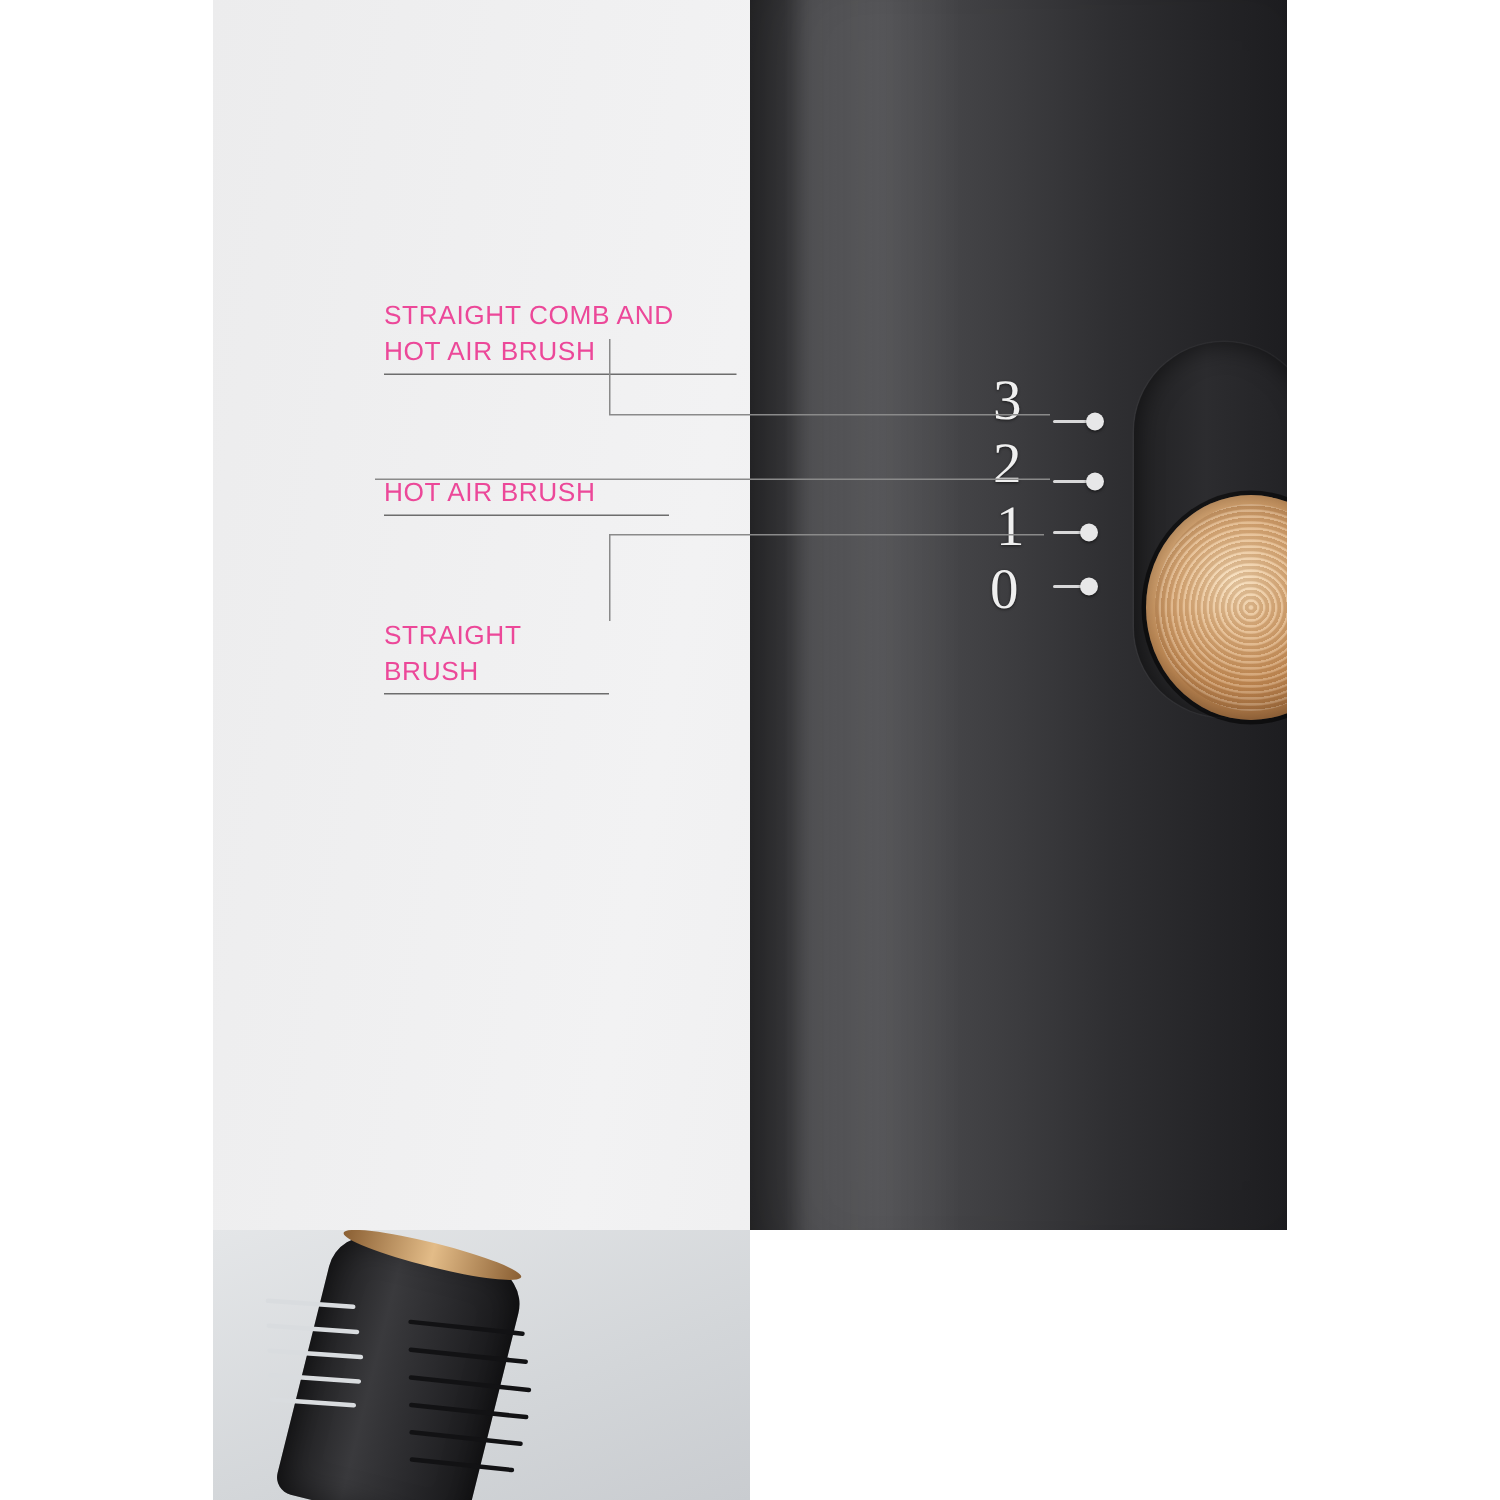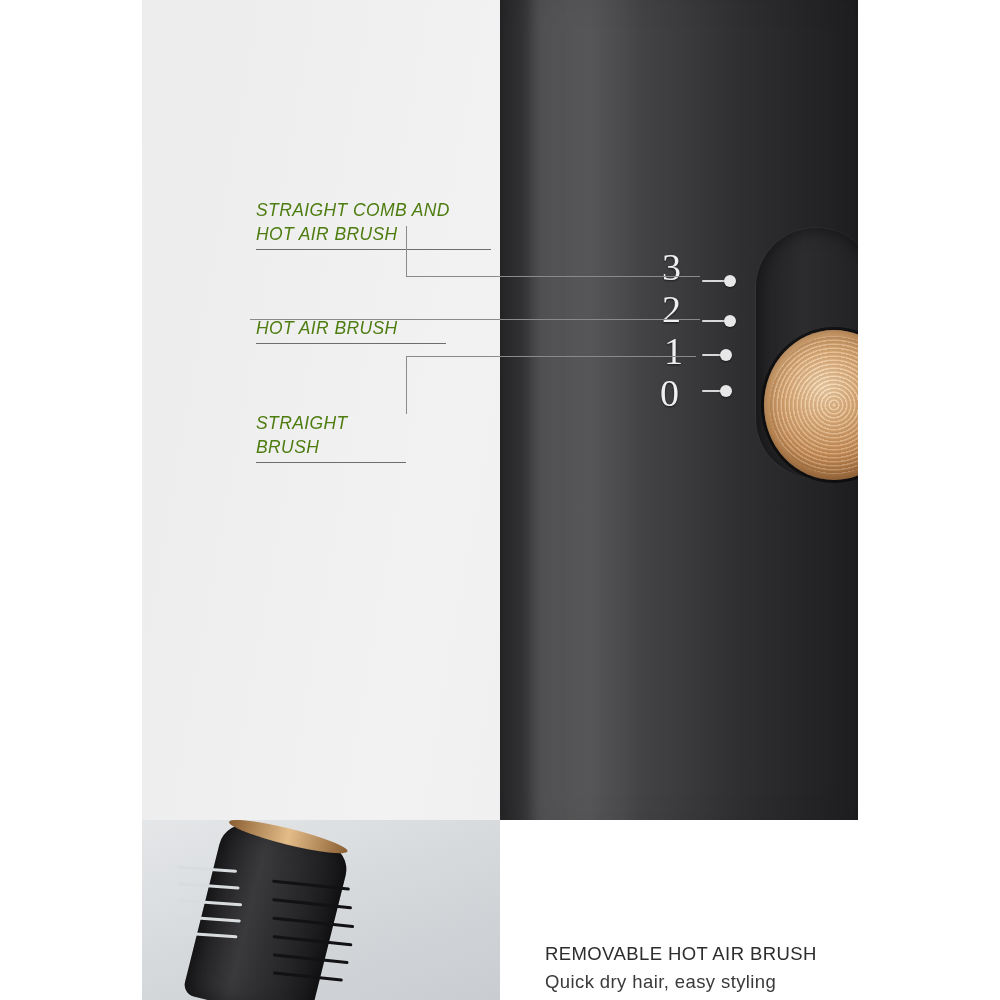--- a/index.html
+++ b/index.html
@@ -153,26 +153,25 @@
   .detent-line {
     position: absolute;
     height: 2px;
     background: #d8d8d9;
     border-radius: 1px;
   }
 
   
   .callout {
     position: absolute;
-    color: #4d7c0f;
+    color: #ec4899;
     font-size: 17.5px;
     letter-spacing: 0.4px;
     line-height: 24px;
     white-space: pre-line;
-    font-style: italic;
   }
   .callout .underline {
     display: block;
     height: 1px;
     background: #6d6d6d;
     margin-top: 3px;
   }
   .leader {
     position: absolute;
     background: #8a8a8a;
@@ -327,18 +326,14 @@
       <div class="bristle-row" style="left:100px; top:22px; width:80px; transform:rotate(-6deg);"></div>
       <div class="bristle-row" style="left:104px; top:40px; width:82px; transform:rotate(-6deg);"></div>
       <div class="bristle-row" style="left:108px; top:58px; width:80px; transform:rotate(-6deg);"></div>
       <div class="bristle-row" style="left:112px; top:76px; width:76px; transform:rotate(-6deg);"></div>
       <div class="bristle-row" style="left:116px; top:94px; width:70px; transform:rotate(-6deg);"></div>
     </div>
   </div>
 
   <div class="panel-bottom-right"></div>
 
-  <div class="bottom-caption">
-    <div>REMOVABLE HOT AIR BRUSH</div>
-    <div class="sub">Quick dry hair, easy styling</div>
-  </div>
 
 </div>
 
 </body></html>

